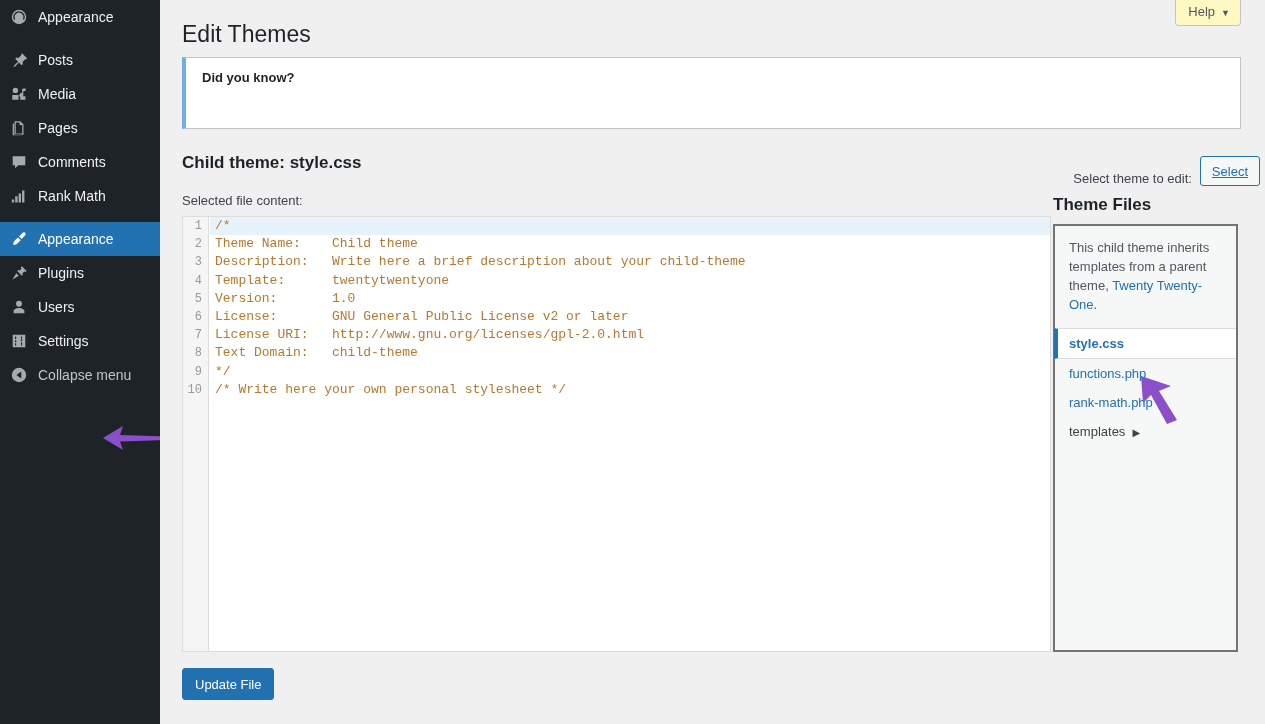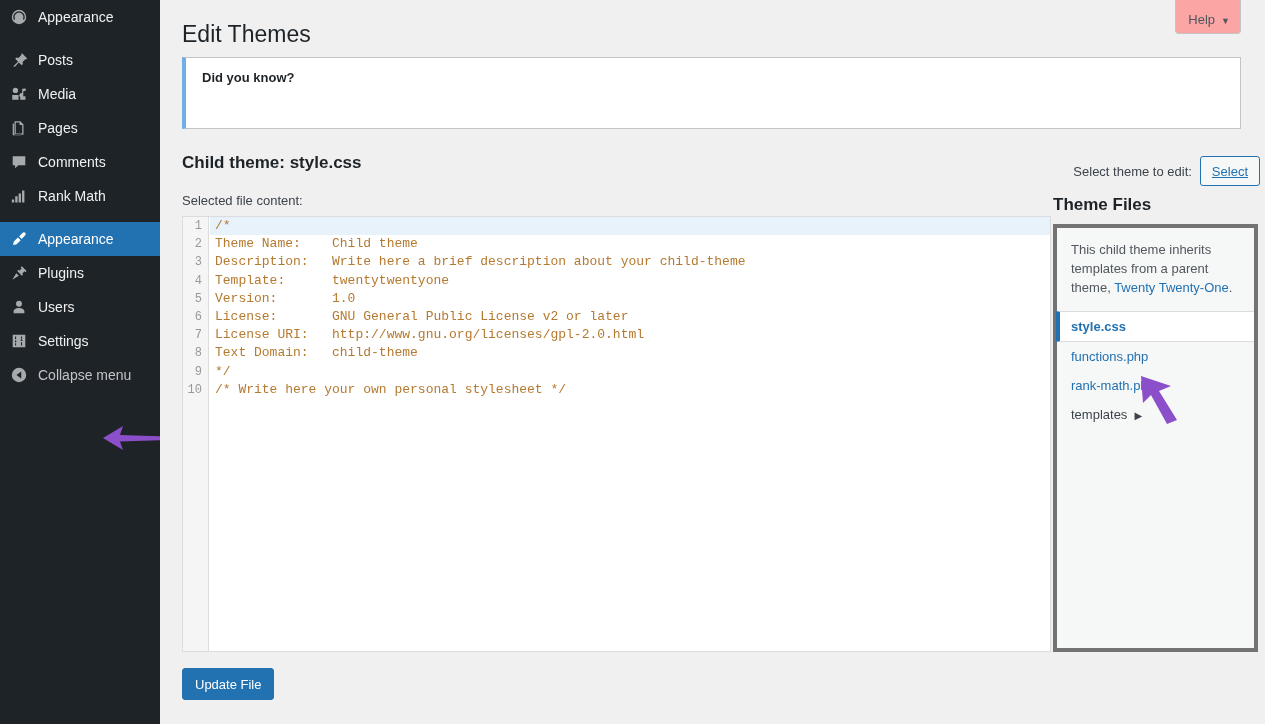--- a/index.html
+++ b/index.html
@@ -55,23 +55,23 @@
   }
 
   
   #wpbody {
     position:absolute; left:160px; top:0;
     width:1105px; height:724px;
     background:#f0f0f1;
   }
   .help-btn {
     position:absolute; right:24px; top:-1px;
-    background:#fca5a5; border:1px solid #c3c4c7; border-top:none;
+    background:#fef9c3; border:1px solid #c3c4c7; border-top:none;
     border-radius:0 0 4px 4px;
-    padding:14px 10px 7px 12px;
+    padding:6px 10px 7px 12px;
     font-size:13px; color:#50575e; cursor:pointer;
     line-height:1;
     text-align:right;
   }
   .help-btn .caret { font-size:9px; margin-left:6px; color:#50575e; }
 
   h1.page-title {
     margin:0; padding:0;
     position:absolute; left:22px; top:20px;
     font-size:23px; font-weight:400; color:#1d2327;
@@ -91,21 +91,21 @@
   .notice .nt-body { font-size:13px; color:#3c434a; }
   .notice a { color:#2271b1; text-decoration:underline; }
 
   h2.file-title {
     margin:0; position:absolute; left:182px - 160px; top:153px;
     left:22px;
     font-size:17px; font-weight:600; color:#1d2327;
   }
   .theme-select-row {
     position:absolute; right:5px; top:156px;
-    display:flex; align-items:center; gap:8px;
+    display:flex; align-items:flex-end; gap:8px;
   }
   .theme-select-row label { font-size:13px; color:#3c434a; }
   .sel {
     appearance:none; -webkit-appearance:none;
     background:#fff; border:1px solid #8c8f94; border-radius:3px;
     height:30px; width:146px;
     padding:0 26px 0 9px;
     font-family:"Liberation Sans", sans-serif; font-size:13px; color:#2c3338;
     cursor:pointer;
   }
@@ -164,23 +164,23 @@
     cursor:pointer;
   }
 
   
   h2.tf-title {
     position:absolute; left:893px; top:195px;
     margin:0; font-size:17px; font-weight:600; color:#1d2327;
   }
   .tf-panel {
     position:absolute; left:893px; top:224px;
-    width:205px; height:428px;
+    width:185px; height:428px;
     background:#f6f7f7;
-    border:4px solid #737373;
+    border:2px solid #737373;
   }
   .tf-note {
     padding:12px 14px 14px 14px;
     font-size:13px; line-height:19px; color:#50575e;
   }
   .tf-note a { color:#2271b1; text-decoration:none; }
   .tf-list { list-style:none; margin:0; padding:0; }
   .tf-list li { font-size:13px; }
   .tf-list li a {
     display:block; padding:7px 14px;

